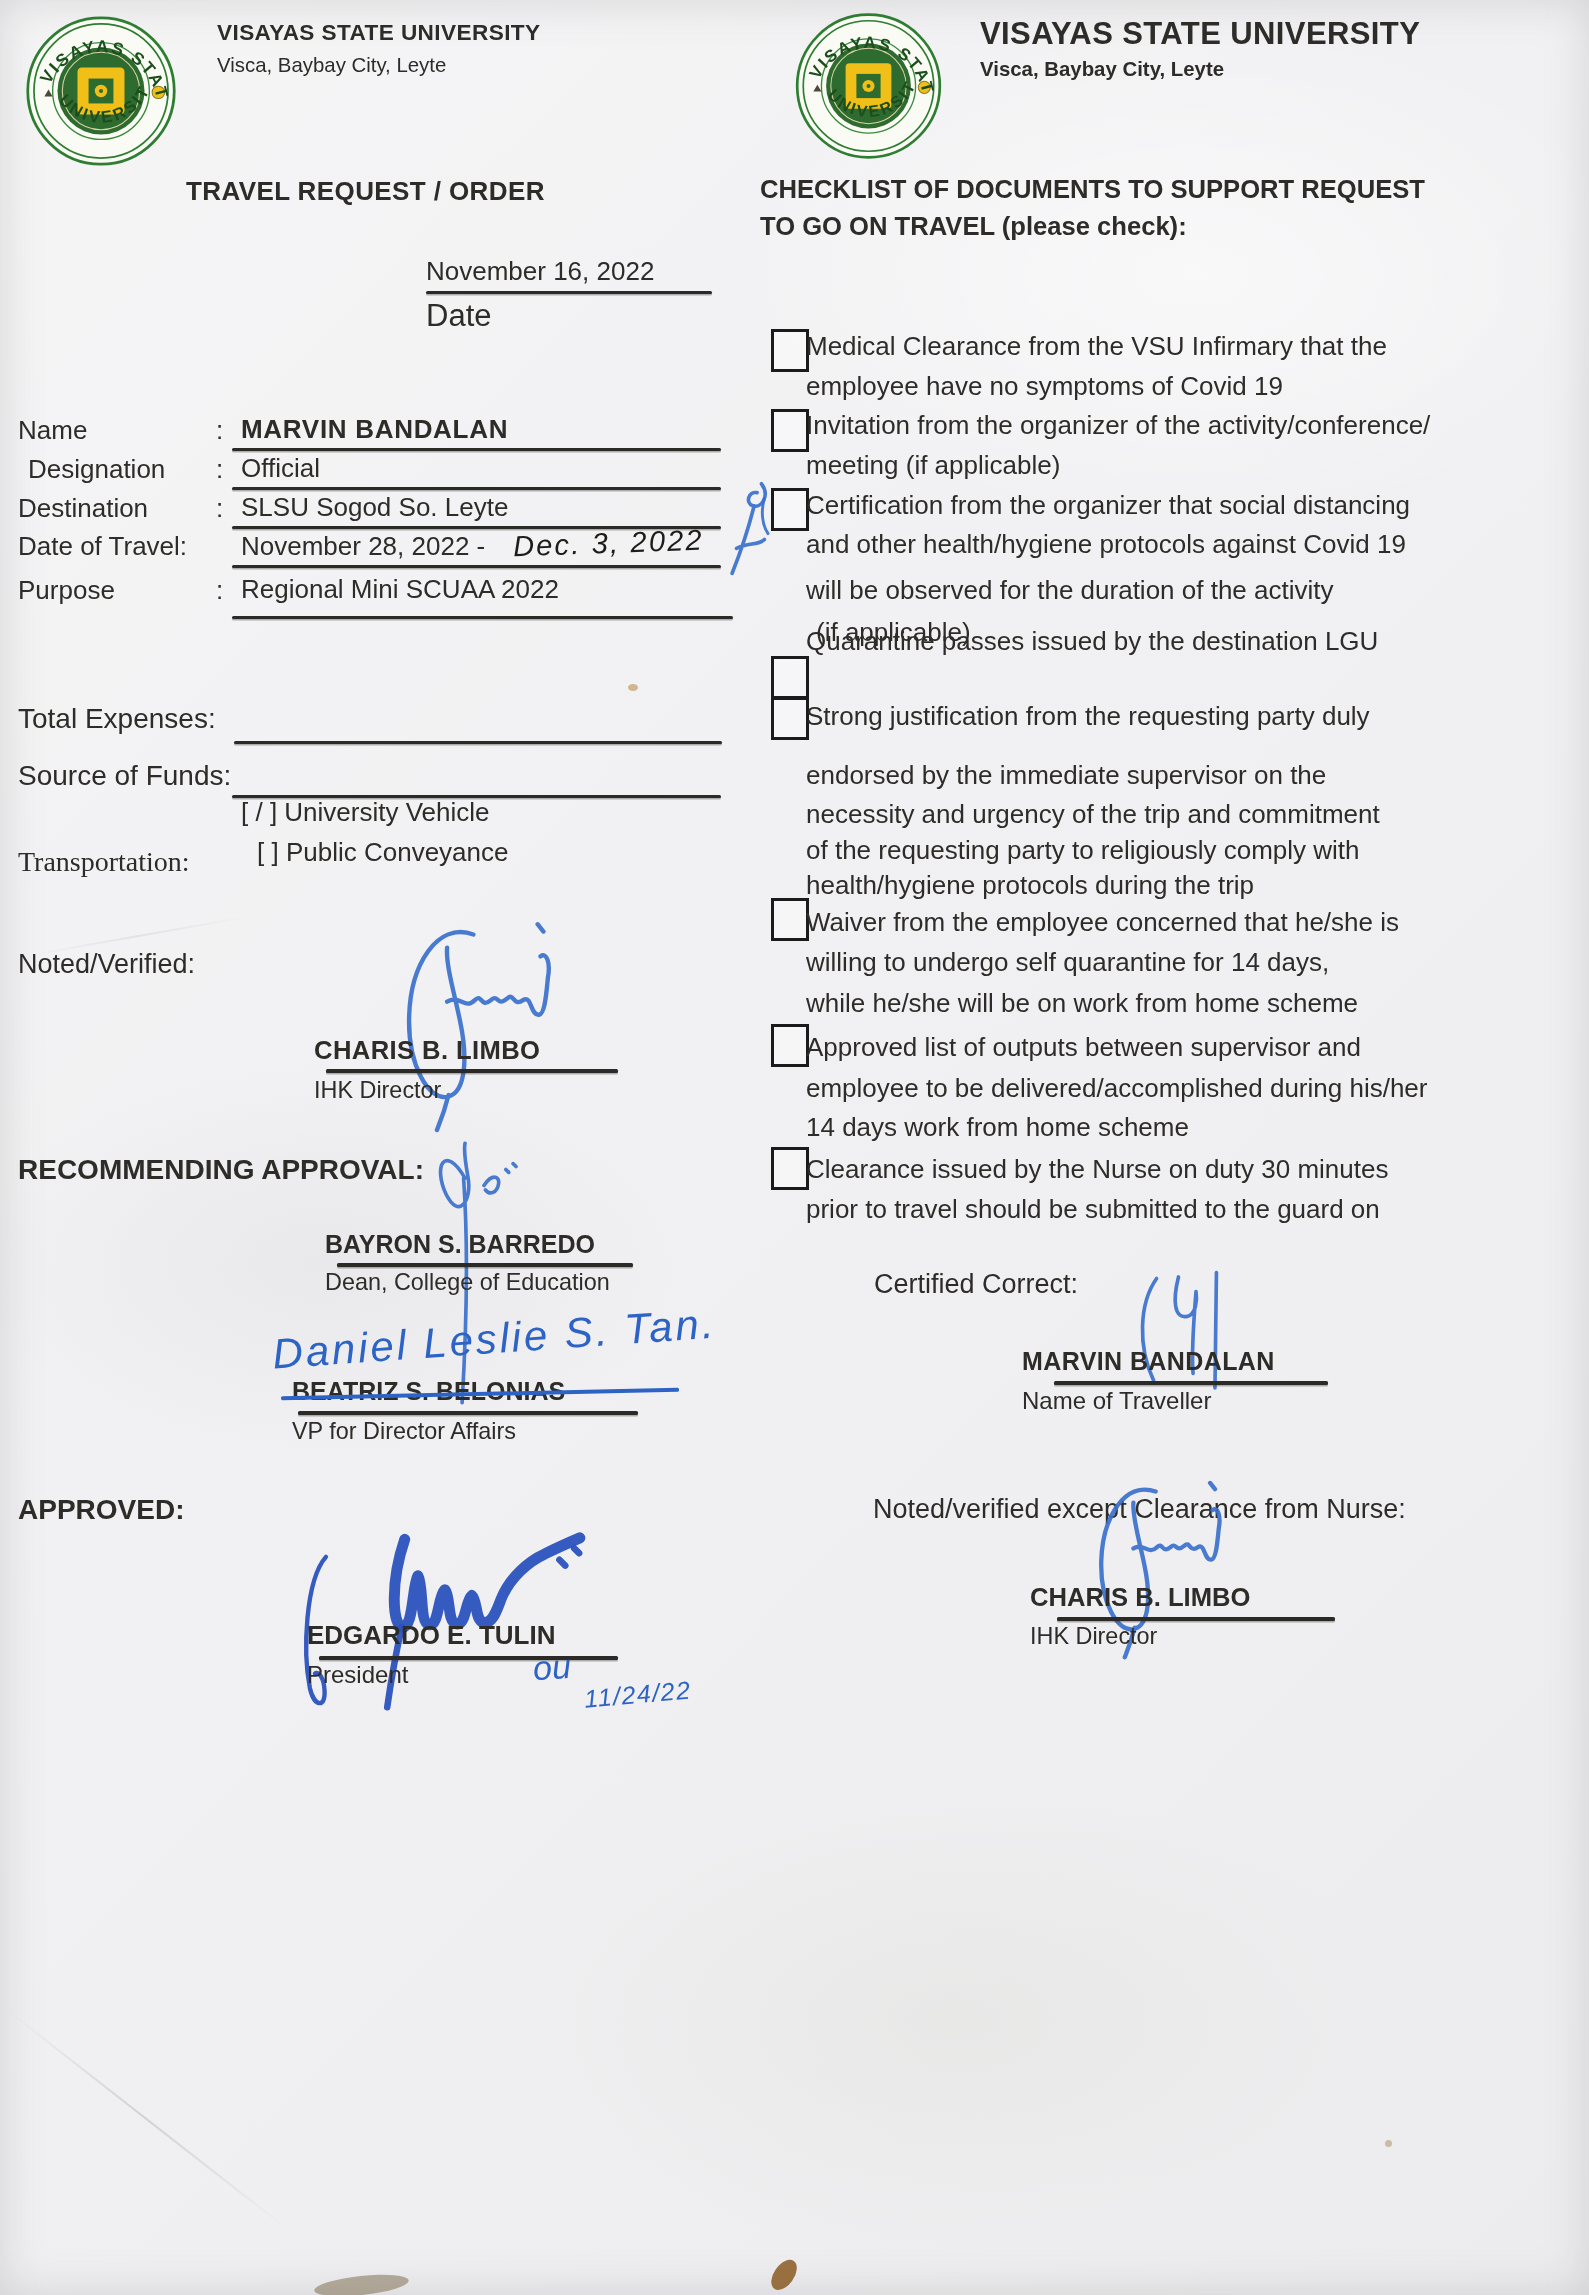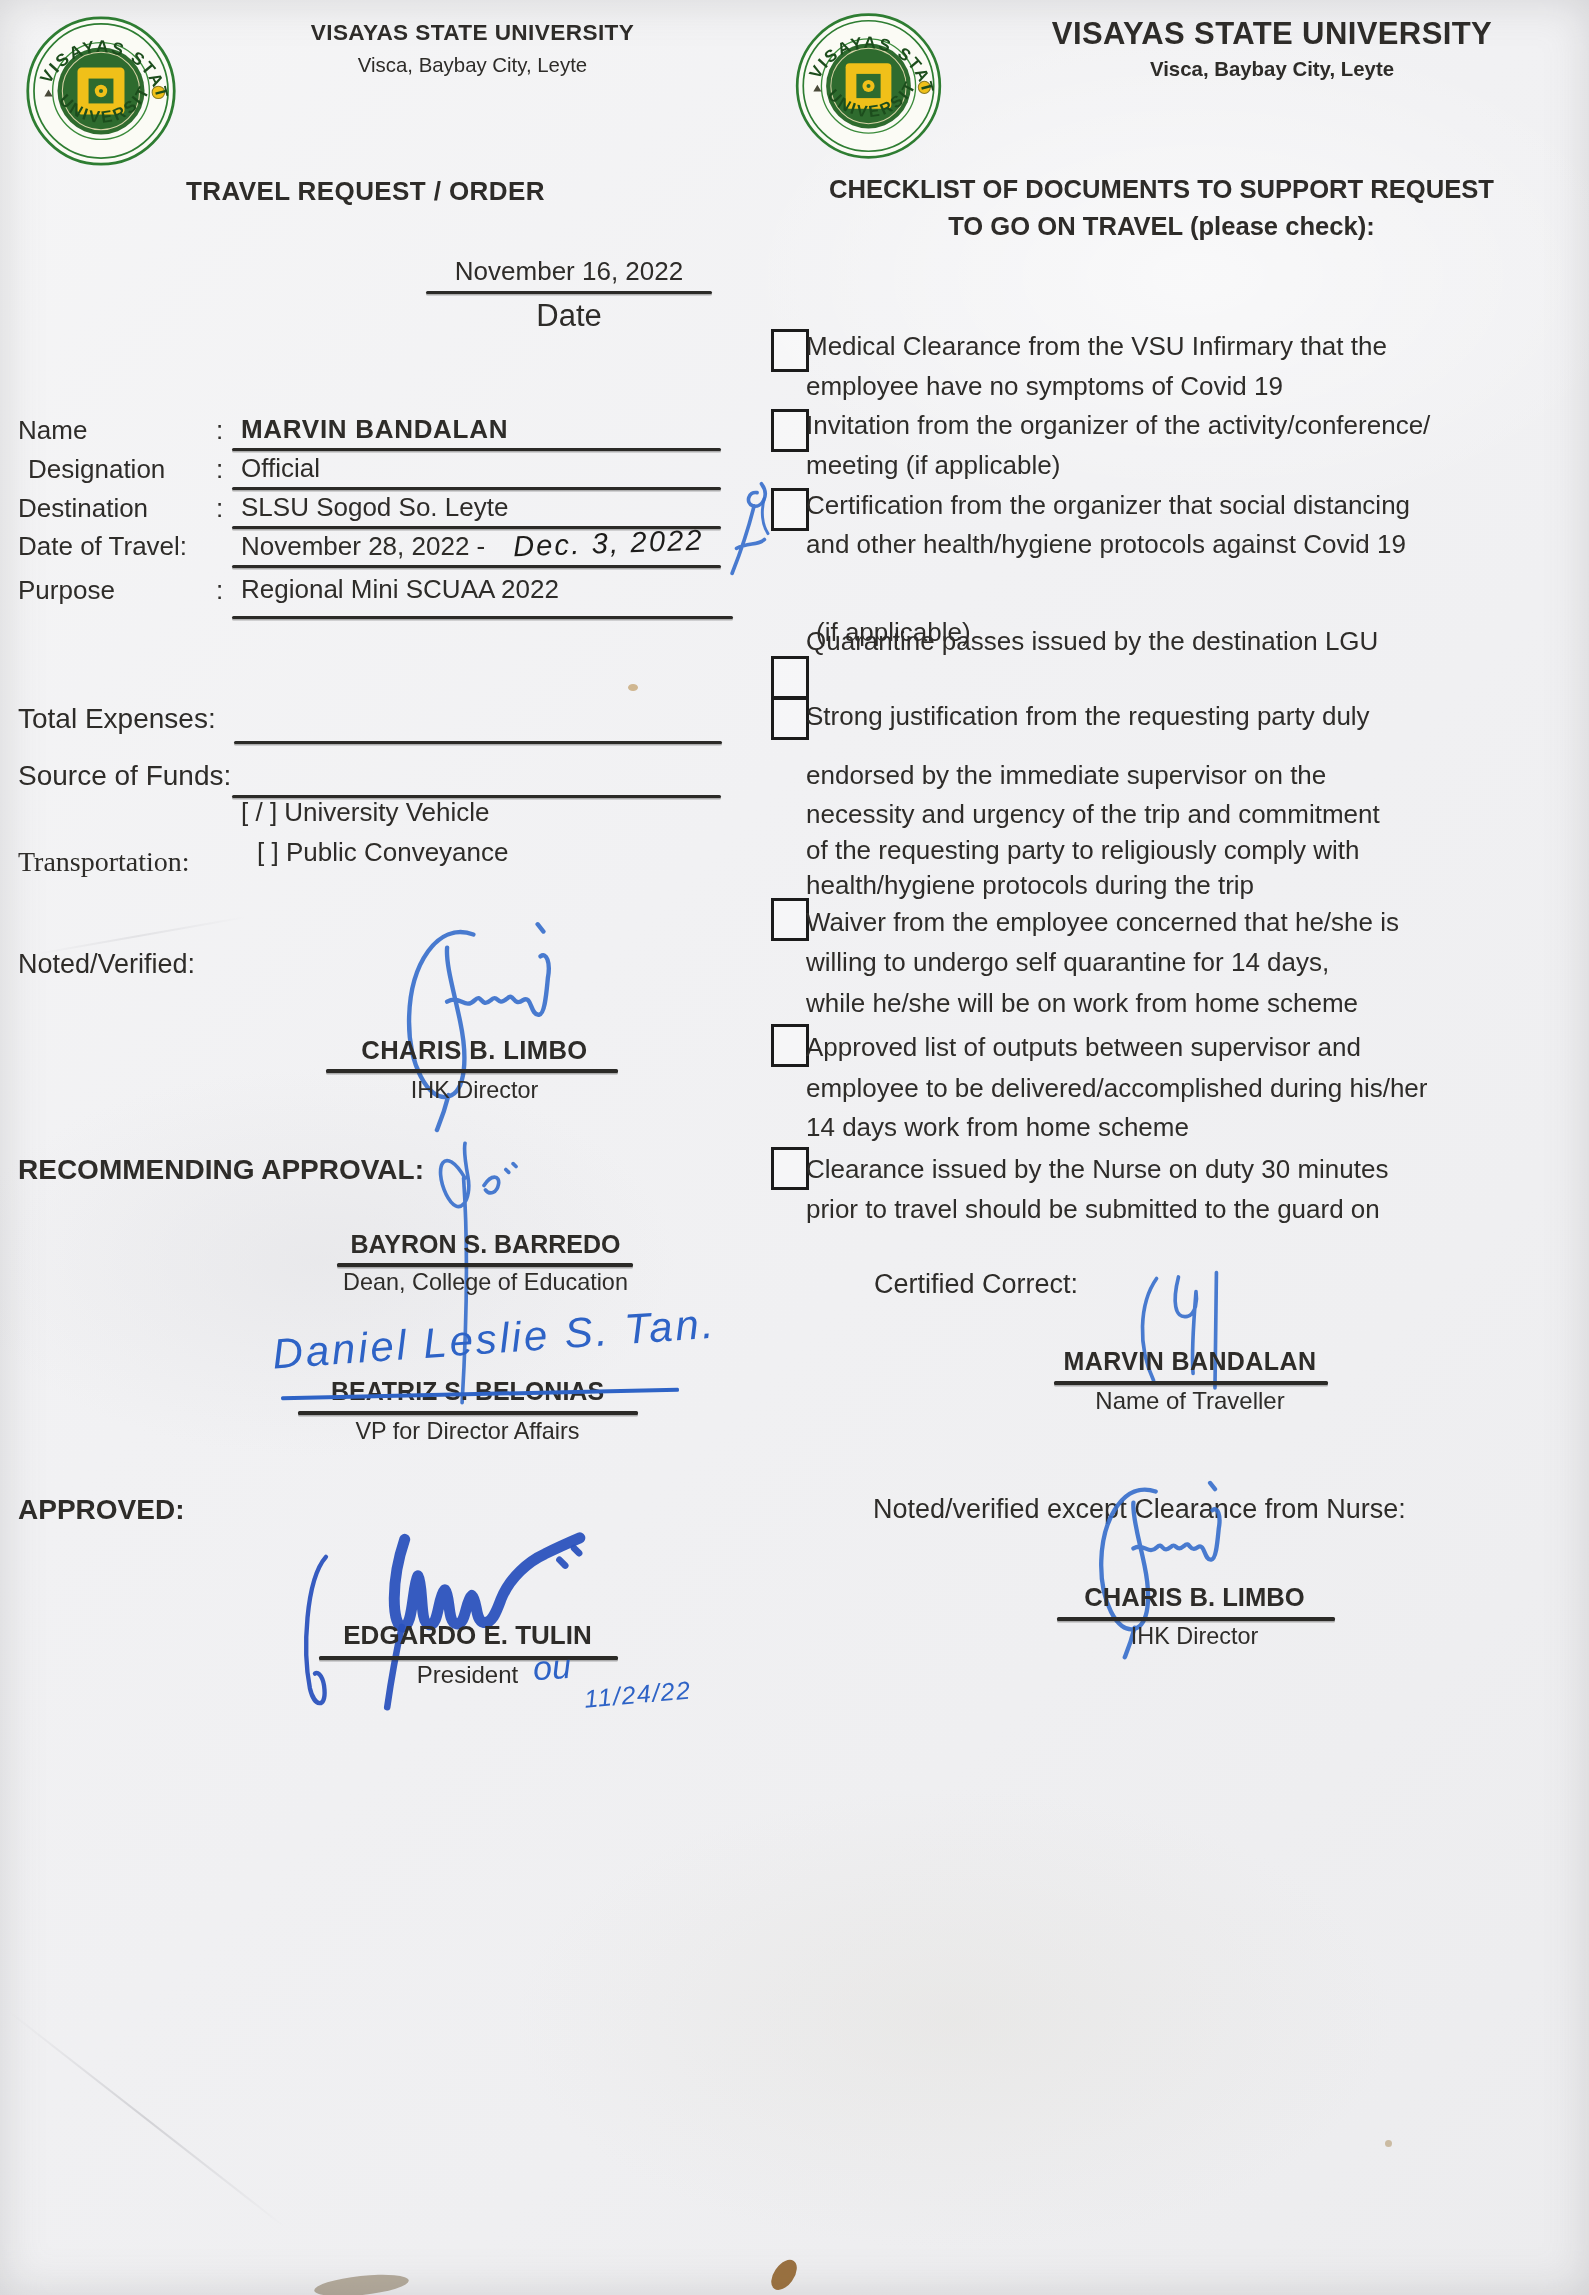--- a/index.html
+++ b/index.html
@@ -8,21 +8,21 @@
     background:
       radial-gradient(ellipse 657px 365px at 75% 12%, rgba(255,255,255,.55), rgba(255,255,255,0) 70%),
       radial-gradient(ellipse 511px 278px at 20% 55%, rgba(225,225,228,.5), rgba(225,225,228,0) 70%),
       radial-gradient(ellipse 584px 307px at 60% 88%, rgba(228,227,224,.55), rgba(228,227,224,0) 75%),
       linear-gradient(135deg,#f5f5f6 0%,#f1f1f3 40%,#efeff1 70%,#ececee 100%);
     font-family:"Liberation Sans",sans-serif;color:#2e2c29;
     box-shadow:inset 0 0 44px rgba(120,120,125,.25);
   }
   .t{position:absolute;white-space:nowrap;line-height:1.15;}
   .b{font-weight:bold;}
-  .c{text-align:center;}
+  .c{text-align:left;}
   .ln{position:absolute;background:#2b2a27;height:2.9px;border-radius:1.5px;box-shadow:0 1.5px 0 rgba(43,42,39,.35);}
   .cb{position:absolute;width:32px;height:37px;border:3.7px solid #1b1b1b;background:rgba(255,255,255,.4);}
   .chk{font-size:26px;color:#2e2c29;}
   .hw{position:absolute;color:#2e63c6;font-style:italic;white-space:nowrap;}
   .hwk{position:absolute;color:#1d1c1a;font-style:italic;white-space:nowrap;}
   svg{position:absolute;overflow:visible;}
   .sig{fill:none;stroke:#3a70cc;stroke-linecap:round;stroke-linejoin:round;opacity:.92;}
   .sigthick{fill:none;stroke:#2b52bd;stroke-linecap:round;stroke-linejoin:round;opacity:.95;}
   .smudge{position:absolute;border-radius:50%;}
   .crease{position:absolute;background:linear-gradient(90deg,rgba(190,190,195,0),rgba(190,190,195,.6),rgba(190,190,195,0));height:1.5px;}
@@ -179,20 +179,21 @@
   <svg style="left:757px;top:494px;" width="22" height="44" viewBox="0 0 30 60">
     <path class="sig" stroke-width="4" d="M10,6 C5,24 7,42 15,54"></path>
   </svg>
 
   <div class="t chk" style="left:806px;top:332px;">Medical Clearance from the VSU Infirmary that the</div>
   <div class="t chk" style="left:806px;top:372px;">employee have no symptoms of Covid 19</div>
   <div class="t chk" style="left:806px;top:411px;">Invitation from the organizer of the activity/conference/</div>
   <div class="t chk" style="left:806px;top:451px;">meeting (if applicable)</div>
   <div class="t chk" style="left:806px;top:491px;">Certification from the organizer that social distancing</div>
   <div class="t chk" style="left:806px;top:530px;">and other health/hygiene protocols against Covid 19</div>
+  <div class="t chk" style="left:806px;top:576px;">will be observed for the duration of the activity</div>
   <div class="t chk" style="left:816px;top:618px;">(if applicable)</div>
   <div class="t chk" style="left:806px;top:627px;">Quarantine passes issued by the destination LGU</div>
   <div class="t chk" style="left:806px;top:702px;text-align:right;">Strong justification from the requesting party duly</div>
   <div class="t chk" style="left:806px;top:761px;">endorsed by the immediate supervisor on the</div>
   <div class="t chk" style="left:806px;top:800px;">necessity and urgency of the trip and commitment</div>
   <div class="t chk" style="left:806px;top:836px;text-align:center;">of the requesting party to religiously comply with</div>
   <div class="t chk" style="left:806px;top:871px;">health/hygiene protocols during the trip</div>
   <div class="t chk" style="left:806px;top:908px;">Waiver from the employee concerned that he/she is</div>
   <div class="t chk" style="left:806px;top:948px;">willing to undergo self quarantine for 14 days,</div>
   <div class="t chk" style="left:806px;top:989px;">while he/she will be on work from home scheme</div>

